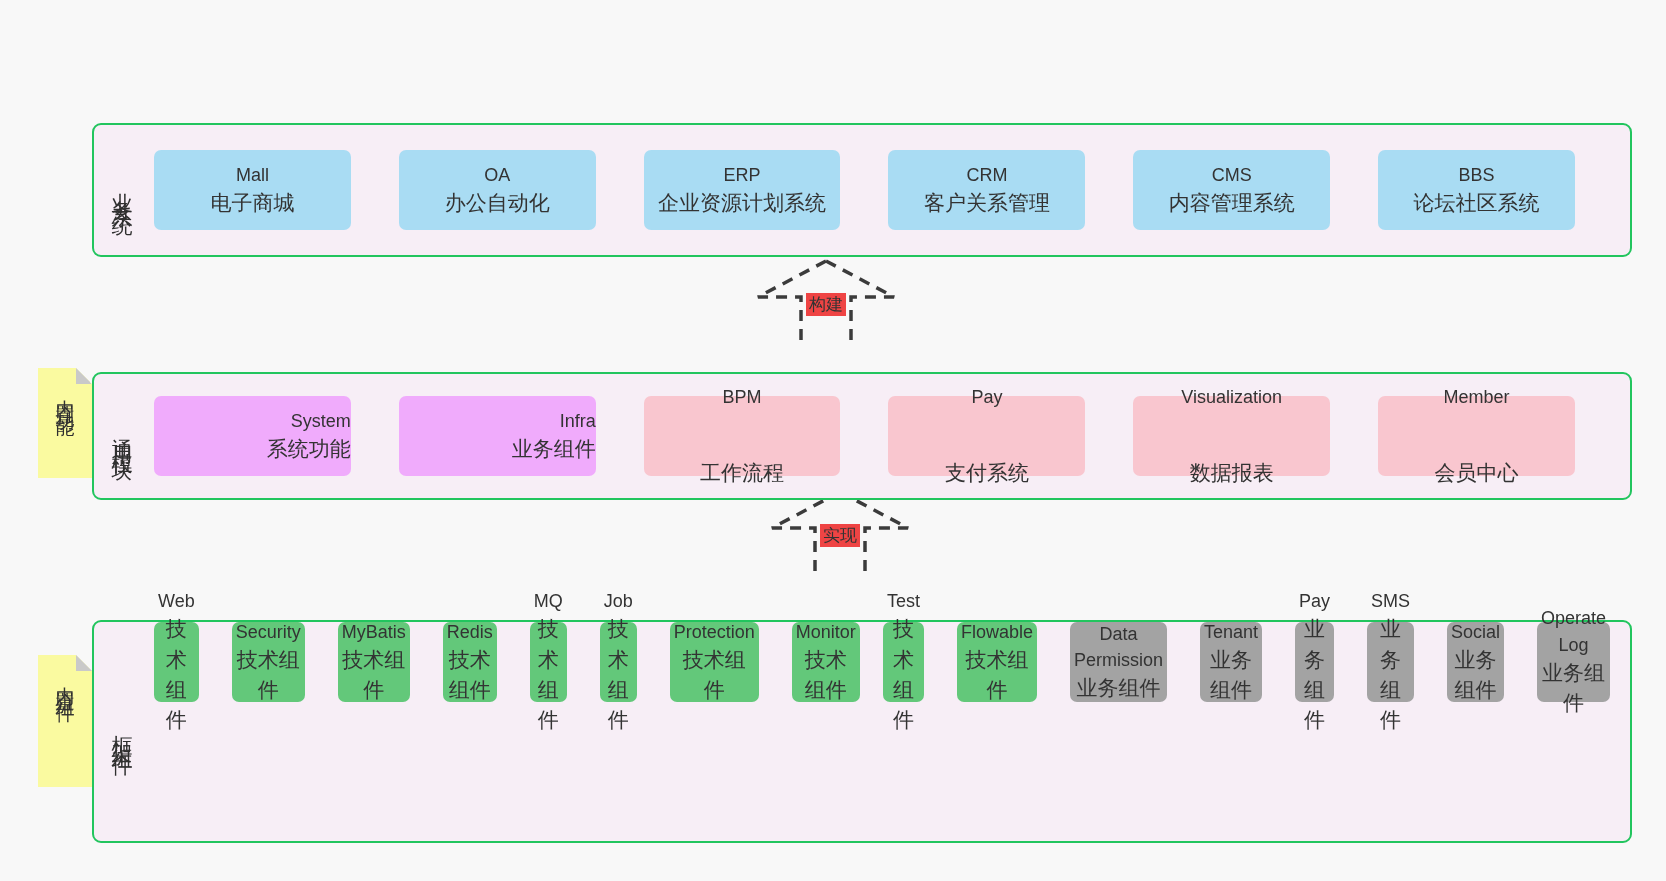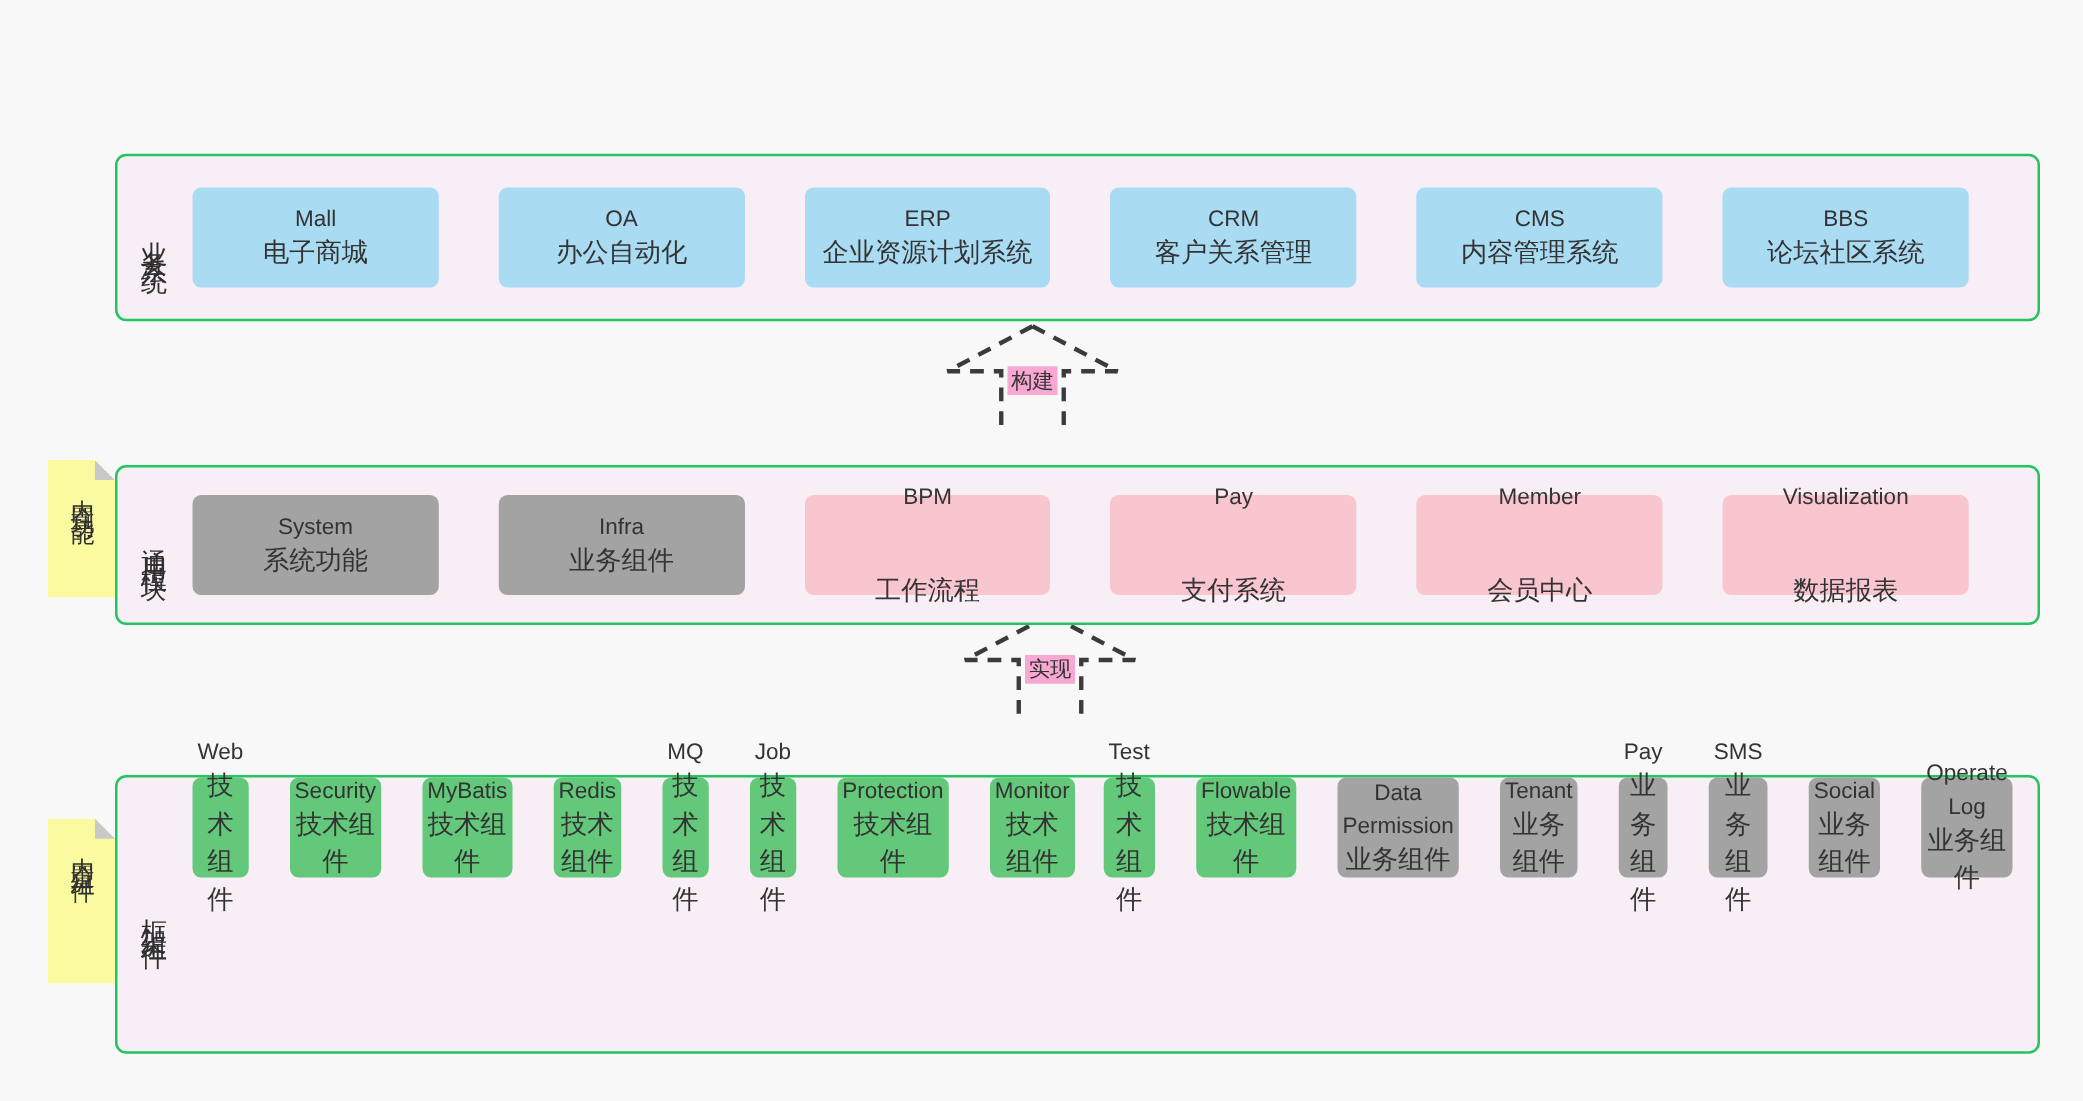--- a/index.html
+++ b/index.html
@@ -25,37 +25,37 @@
   }
   .boxes .box{flex:1;}
   .box{
     height:80px;border-radius:7px;
     display:flex;flex-direction:column;align-items:center;justify-content:center;
     text-align:center;line-height:1.45;
   }
   .box .en{font-size:18px;}
   .box .zh{font-size:21px;}
   .blue{background:#a9dcf3;}
-  .red{background:#a3a3a3;}
+  .red{background:#f0abfc;align-items:flex-end;}
   .pink{background:#f9c6cf;gap:48px;}
   .green{background:#63c87a;}
   .green-light{background:#a3a3a3;}
   
   .boxes-grid{
     flex:1;display:flex;flex-direction:row;justify-content:center;gap:23px;
     padding:0 31px 0 8px;
   }
   .boxes-row{display:flex;gap:33px;}
   .boxes-row .box{flex:1;padding:0 4px;}
   
   .arrow{position:absolute;z-index:1;}
   .arrow svg{display:block;}
   .arrow-label{
     position:absolute;left:50%;top:36px;transform:translateX(-50%);
-    background:#f9a8d4;font-size:17px;color:#333;padding:0 3px;white-space:nowrap;
+    background:#ef4444;font-size:17px;color:#333;padding:0 3px;white-space:nowrap;
   }
   
   .sticky{
     position:absolute;left:38px;width:54px;z-index:1;
     background:#fafaa0;
     clip-path:polygon(0 0, calc(100% - 16px) 0, 100% 16px, 100% 100%, 0 100%);
     display:flex;justify-content:center;
   }
   .sticky .fold{
     position:absolute;top:0;right:0;width:16px;height:16px;
@@ -125,26 +125,26 @@
     </div>
     <div class="box pink">
       <div class="en">BPM</div>
       <div class="zh">工作流程</div>
     </div>
     <div class="box pink">
       <div class="en">Pay</div>
       <div class="zh">支付系统</div>
     </div>
     <div class="box pink">
+      <div class="en">Visualization</div>
+      <div class="zh">数据报表</div>
+    </div>
+    <div class="box pink">
       <div class="en">Member</div>
       <div class="zh">会员中心</div>
-    </div>
-    <div class="box pink">
-      <div class="en">Visualization</div>
-      <div class="zh">数据报表</div>
     </div>
   </div>
 </div>
 
 <div class="arrow" style="left:766px;top:488px;width:148px;height:90px;">
   <svg width="148" height="90" viewBox="0 0 148 90">
     <path d="M74 4 L6 40 H49 V88 M74 4 L142 40 H99 V88" fill="none" stroke="#3b3b3b" stroke-width="3.5" stroke-dasharray="11 8"></path>
   </svg>
   <div class="arrow-label">实现</div>
 </div>

